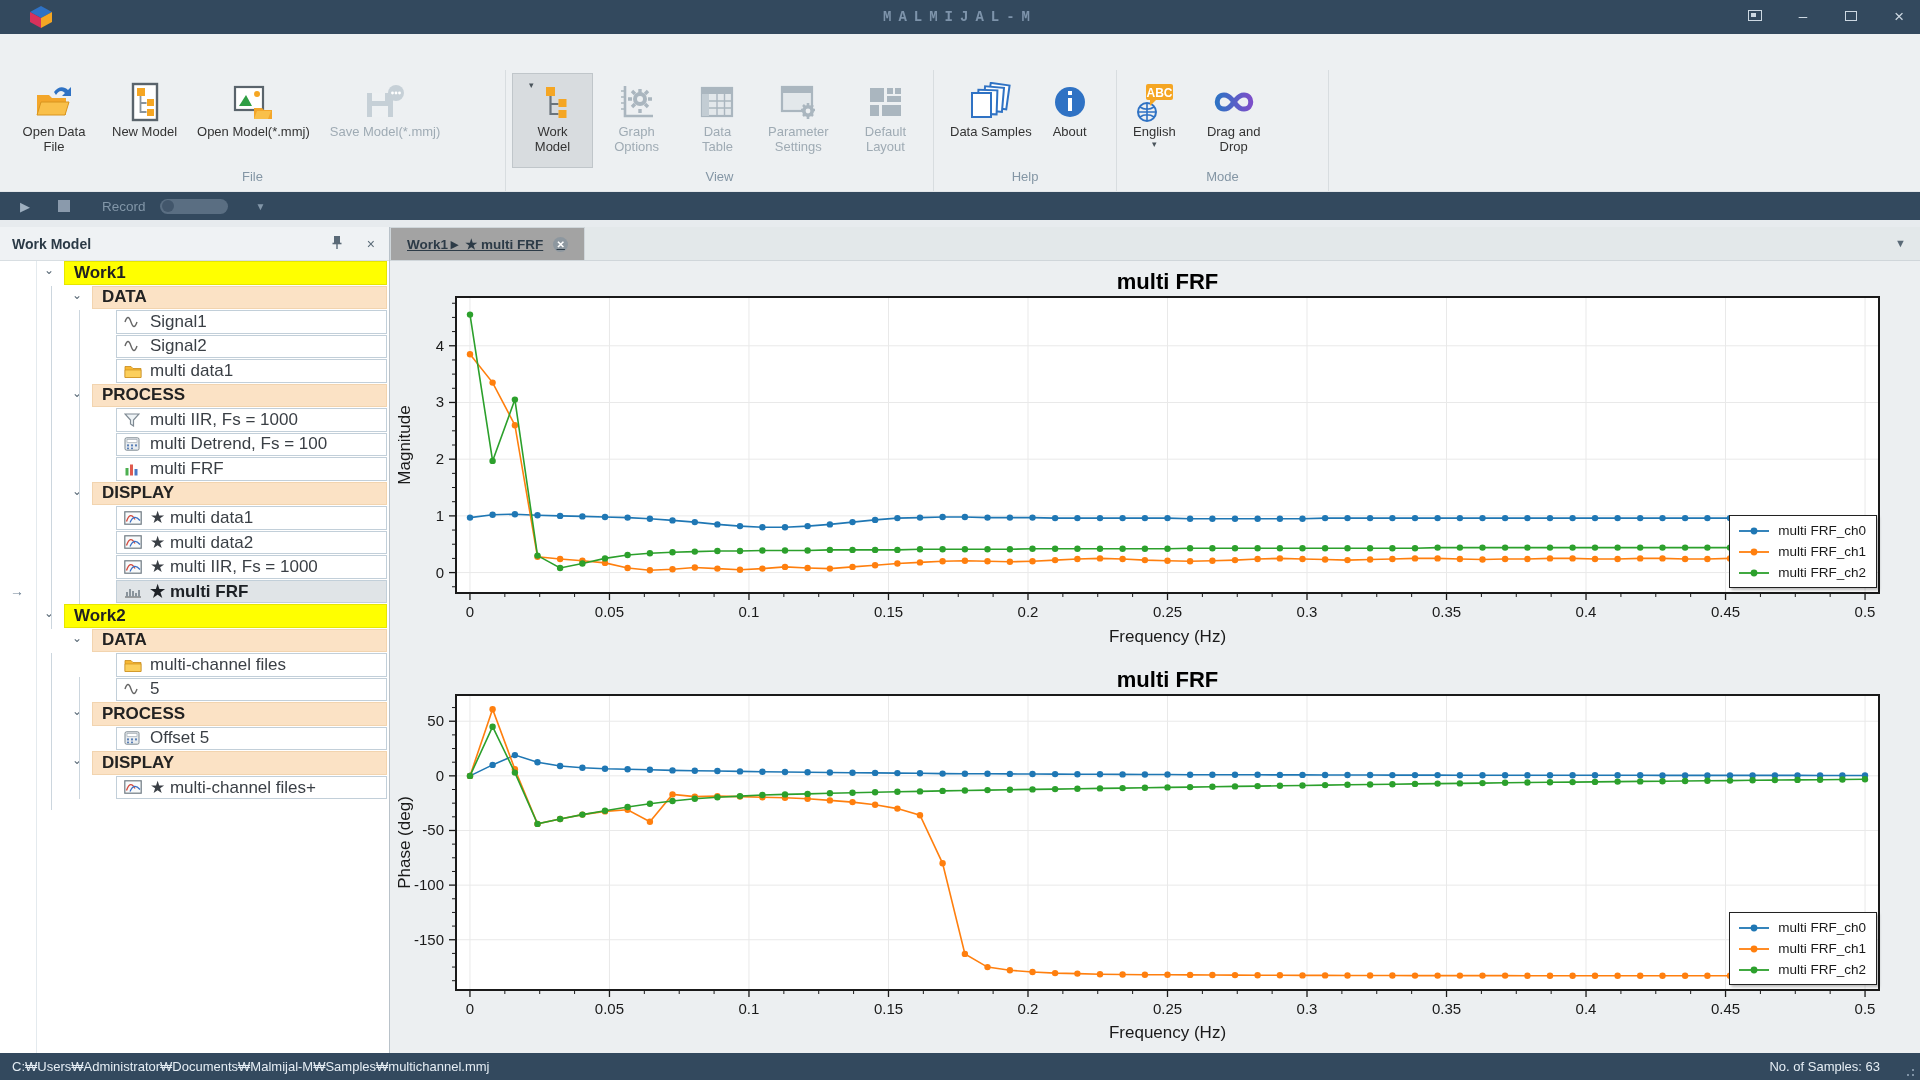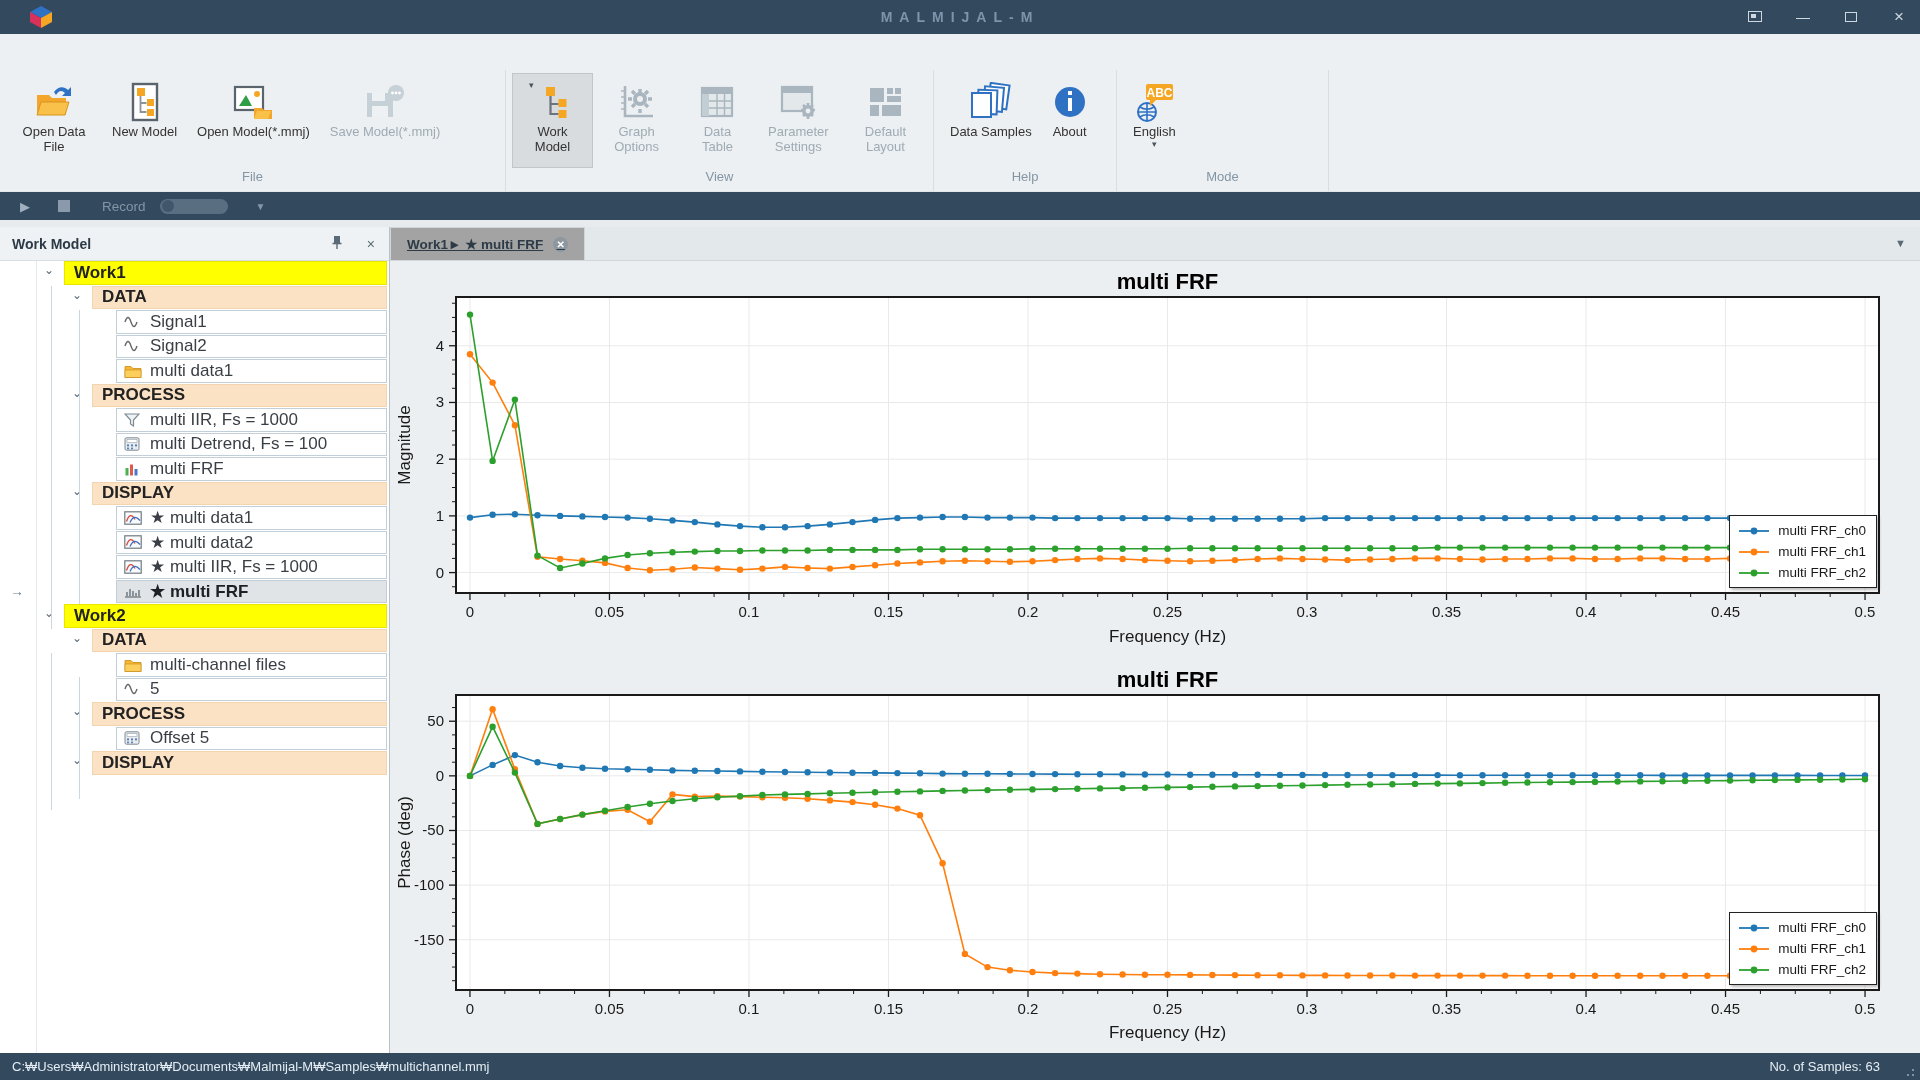--- a/index.html
+++ b/index.html
@@ -1,21 +1,21 @@
 <!DOCTYPE html>
 <html><head>
 <meta charset="utf-8">
 <style>
   * { margin:0; padding:0; box-sizing:border-box; }
   html,body { width:1920px; height:1080px; overflow:hidden;
     font-family:"Liberation Sans", sans-serif; background:#eceff1; }
 
   
   .titlebar{position:absolute;left:0;top:0;width:1920px;height:34px;background:#33495E;
-    display:flex;align-items:center;}
+    display:flex;align-items:center;font-family:Liberation Mono, monospace;}
   .app-logo{width:26px;height:24px;margin-left:28px;}
   .win-title{position:absolute;left:0;right:0;text-align:center;color:#7E94AB;
     font-size:14px;font-weight:bold;letter-spacing:7px;}
   .winbtns{position:absolute;right:10px;top:0;height:34px;display:flex;align-items:center;gap:26px;}
   .winbtn{color:#cdd8e2;font-size:14px;width:22px;text-align:center;cursor:default;}
   .wb-box{display:inline-block;width:12px;height:10px;border:1.5px solid #cdd8e2;}
   .wb-panel{display:inline-block;width:14px;height:11px;border:1.5px solid #cdd8e2;position:relative;}
   .wb-panel:after{content:"";position:absolute;left:2px;top:2px;width:5px;height:4px;background:#cdd8e2;}
 
   
@@ -280,20 +280,34 @@
             <circle cx="14" cy="31" r="9" fill="none" stroke="#2f72c4" stroke-width="2"></circle>
             <path d="M5 31 h18 M14 22 v18 M7 26 c4 3 10 3 14 0 M7 36 c4 -3 10 -3 14 0" stroke="#2f72c4" stroke-width="1.6" fill="none"></path>
             <rect x="13" y="3" width="27" height="16" rx="2" fill="#f5a623"></rect>
             <path d="M17 19 v6 l6 -6 z" fill="#f5a623"></path>
             <text x="26.5" y="15.5" font-size="12" font-weight="bold" fill="#fff" text-anchor="middle" font-family="Liberation Sans, sans-serif">ABC</text>
           </svg>
         </span>
         <span class="rlbl">English</span>
         <span class="undercaret">▾</span>
       </div>
+      <div class="rbtn w2">
+        <span class="ric">
+          <svg width="46" height="32" viewBox="0 0 46 32">
+            <defs>
+                <linearGradient id="ddg" x1="0" y1="0" x2="1" y2="0">
+              <stop offset="0" stop-color="#2f72c4"></stop>
+                  <stop offset="1" stop-color="#7b4fc9"></stop>
+            </linearGradient>
+              </defs>
+            <path d="M13 9 c-9 0 -9 14 0 14 c6 0 7 -4 10 -7 c3 -3 4 -7 10 -7 c9 0 9 14 0 14 c-6 0 -7 -4 -10 -7 c-3 -3 -4 -7 -10 -7" fill="none" stroke="url(#ddg)" stroke-width="5"></path>
+          </svg>
+        </span>
+        <span class="rlbl">Drag and Drop</span>
+      </div>
     </div>
     <div class="rgrouplabel">Mode</div>
   </div>
 
   <div style="flex:1"></div>
 </div>
 
 <div class="recordbar">
   <span class="rec-play">▶</span>
   <span class="rec-stop"></span>
@@ -523,20 +537,32 @@
                 </g>
               </svg>
             </span>
             <span>Offset 5</span>
           </div>
         </div>
         <div class="trow">
           <span class="chev" style="left:72px;">⌄</span>
           <div class="tblock section">
             <span>DISPLAY</span>
+          </div>
+        </div>
+        <div class="trow">
+          <div class="tblock leaf">
+            <span class="ticon">
+              <svg width="18" height="14" viewBox="0 0 18 14">
+                <rect x="0.8" y="0.8" width="16.4" height="12.4" fill="#f8fafb" stroke="#6f7a83" stroke-width="1.2"></rect>
+                <path d="M2.5 10.5 C5 3,8 3,11 8.5" stroke="#d24a3e" fill="none" stroke-width="1.3"></path>
+                <path d="M6 11.5 C9 5,12 5,16 9.5" stroke="#3a6fc4" fill="none" stroke-width="1.3"></path>
+              </svg>
+            </span>
+            <span>★ multi-channel files+</span>
           </div>
         </div>
         <div class="guide" style="left: 51px; top: 24.5px; height: 343px;"></div>
         <div class="guide" style="left: 51px; top: 392px; height: 157px;"></div>
         <div class="guide" style="left: 79px; top: 49px; height: 294px;"></div>
         <div class="guide" style="left: 79px; top: 416px; height: 122px;"></div>
       </div>
   </div>
 
   <div class="docarea">

